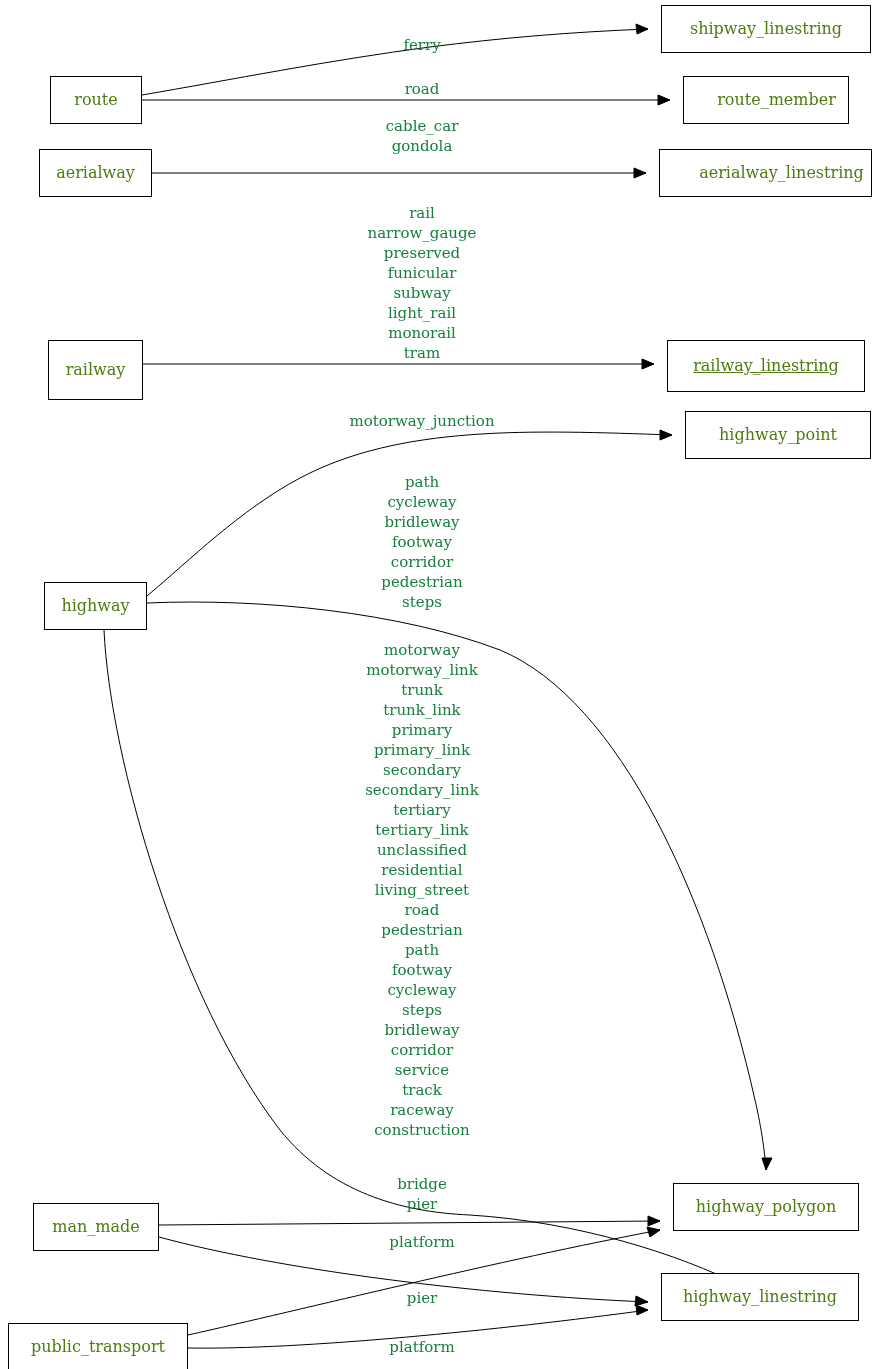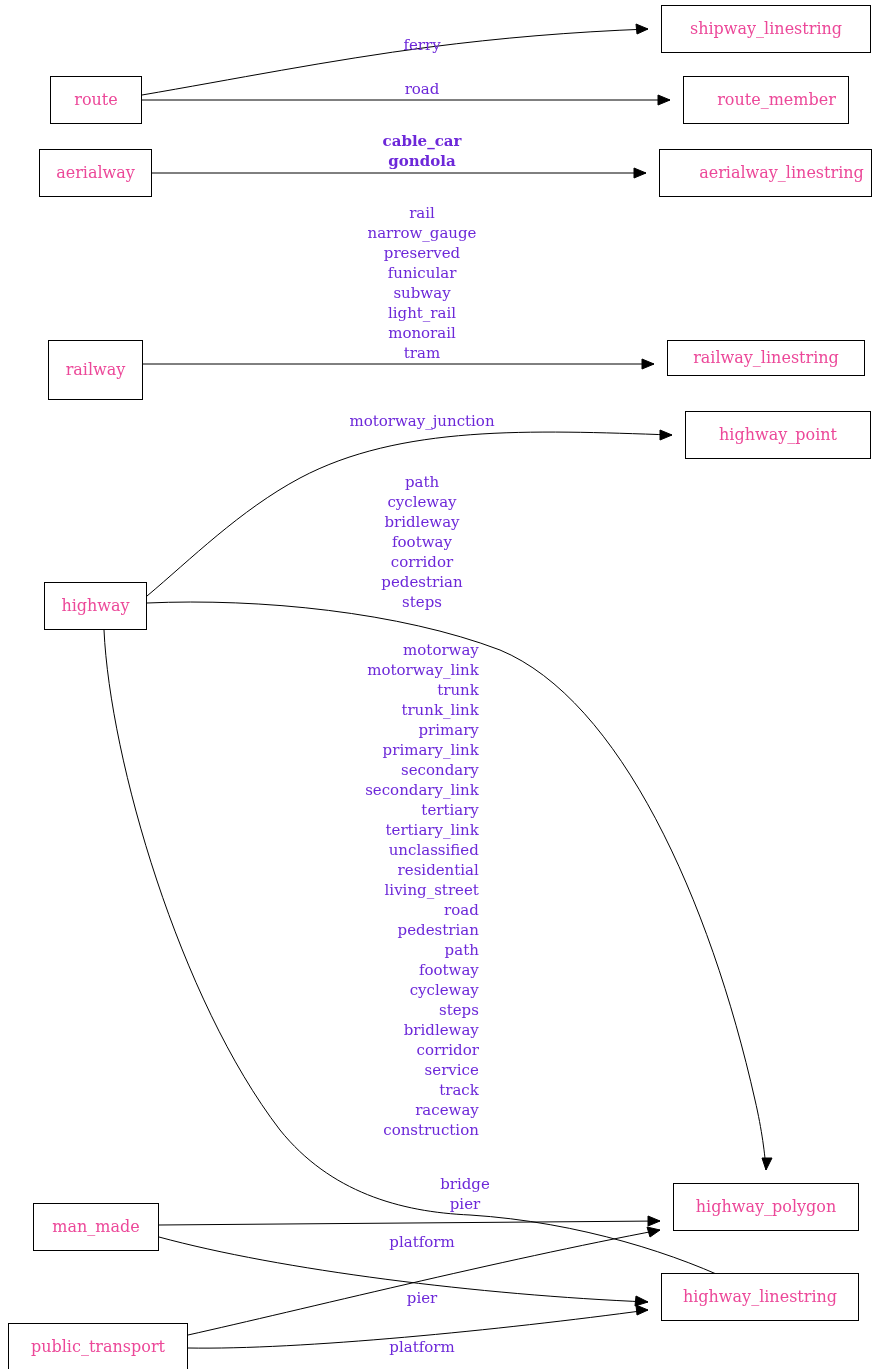--- a/index.html
+++ b/index.html
@@ -28,29 +28,29 @@
     position: absolute;
     box-sizing: border-box;
     border: 1px solid #000000;
     background: #ffffff;
     display: flex;
     align-items: center;
     justify-content: center;
     font-size: 16px;
     line-height: 1;
     white-space: nowrap;
-    color: #ec4899;
+    color: #4d7c0f;
   }
   .edge-label {
     position: absolute;
     font-size: 15px;
     line-height: 20px;
     text-align: center;
     white-space: pre;
-    color: #6d28d9;
+    color: #15803d;
     transform: translateX(-50%);
   }
 </style>
 </head>
 <body>
 
 <div id="diagram">
   <svg id="edges" viewBox="0 0 880 1369">
       <g>
         <path d="M142,95 C230,80 330,60 430,47 C500,38 570,32 648,29" fill="none" stroke="#000000" stroke-width="1"></path>
@@ -97,50 +97,50 @@
         <path d="M648,1310 L636,1305 L637,1315 Z" fill="#000000" stroke="#000000" stroke-width="1"></path>
       </g>
     </svg>
   <div id="nodes">
       <div class="node" style="left: 50px; top: 76px; width: 92px; height: 48px;">route</div>
       <div class="node" style="left: 661px; top: 5px; width: 210px; height: 48px;">shipway_linestring</div>
       <div class="node" style="left: 683px; top: 76px; width: 166px; height: 48px; padding-left: 21px;">route_member</div>
       <div class="node" style="left: 39px; top: 149px; width: 113px; height: 48px;">aerialway</div>
       <div class="node" style="left: 659px; top: 149px; width: 213px; height: 48px; padding-left: 32px;">aerialway_linestring</div>
       <div class="node" style="left: 48px; top: 340px; width: 95px; height: 60px;">railway</div>
-      <div class="node" style="left: 667px; top: 340px; width: 198px; height: 36px;">railway_linestring</div>
+      <div class="node" style="left: 667px; top: 340px; width: 198px; height: 52px; text-decoration: underline;">railway_linestring</div>
       <div class="node" style="left: 685px; top: 411px; width: 186px; height: 48px;">highway_point</div>
       <div class="node" style="left: 44px; top: 582px; width: 103px; height: 48px;">highway</div>
       <div class="node" style="left: 673px; top: 1183px; width: 186px; height: 48px;">highway_polygon</div>
       <div class="node" style="left: 33px; top: 1203px; width: 126px; height: 48px;">man_made</div>
       <div class="node" style="left: 661px; top: 1273px; width: 198px; height: 48px;">highway_linestring</div>
       <div class="node" style="left: 8px; top: 1323px; width: 180px; height: 48px;">public_transport</div>
     </div>
   <div id="labels">
       <div class="edge-label" style="left: 422px; top: 35px;">ferry</div>
       <div class="edge-label" style="left: 422px; top: 79px;">road</div>
-      <div class="edge-label" style="left: 422px; top: 131px; font-weight: bold;">cable_car
+      <div class="edge-label" style="left: 422px; top: 116px;">cable_car
 gondola</div>
       <div class="edge-label" style="left: 422px; top: 203px;">rail
 narrow_gauge
 preserved
 funicular
 subway
 light_rail
 monorail
 tram</div>
       <div class="edge-label" style="left: 422px; top: 411px;">motorway_junction</div>
       <div class="edge-label" style="left: 422px; top: 472px;">path
 cycleway
 bridleway
 footway
 corridor
 pedestrian
 steps</div>
-      <div class="edge-label" style="left: 422px; top: 640px; text-align: right;">motorway
+      <div class="edge-label" style="left: 422px; top: 640px;">motorway
 motorway_link
 trunk
 trunk_link
 primary
 primary_link
 secondary
 secondary_link
 tertiary
 tertiary_link
 unclassified
@@ -151,19 +151,19 @@
 path
 footway
 cycleway
 steps
 bridleway
 corridor
 service
 track
 raceway
 construction</div>
-      <div class="edge-label" style="left: 422px; top: 1174px; margin-left: 43px;">bridge
+      <div class="edge-label" style="left: 422px; top: 1174px;">bridge
 pier</div>
       <div class="edge-label" style="left: 422px; top: 1288px;">pier</div>
       <div class="edge-label" style="left: 422px; top: 1232px;">platform</div>
       <div class="edge-label" style="left: 422px; top: 1337px;">platform</div>
     </div>
 </div>
 
 </body></html>

